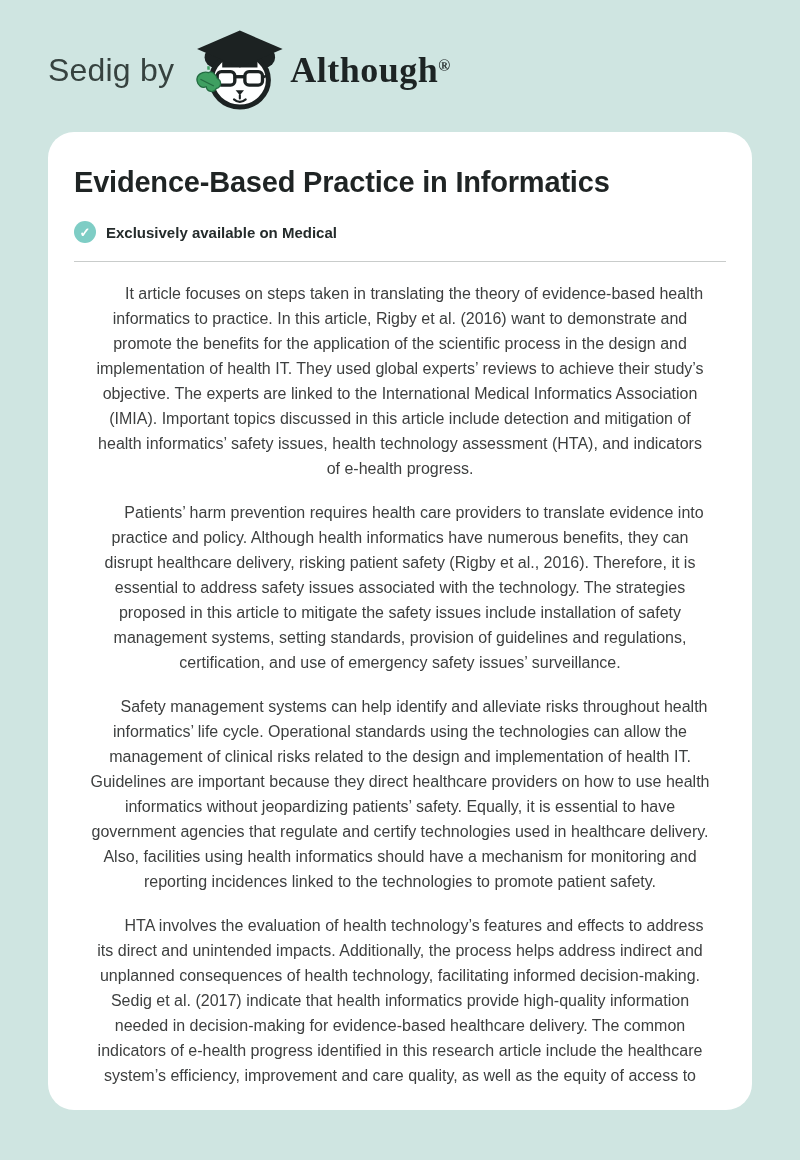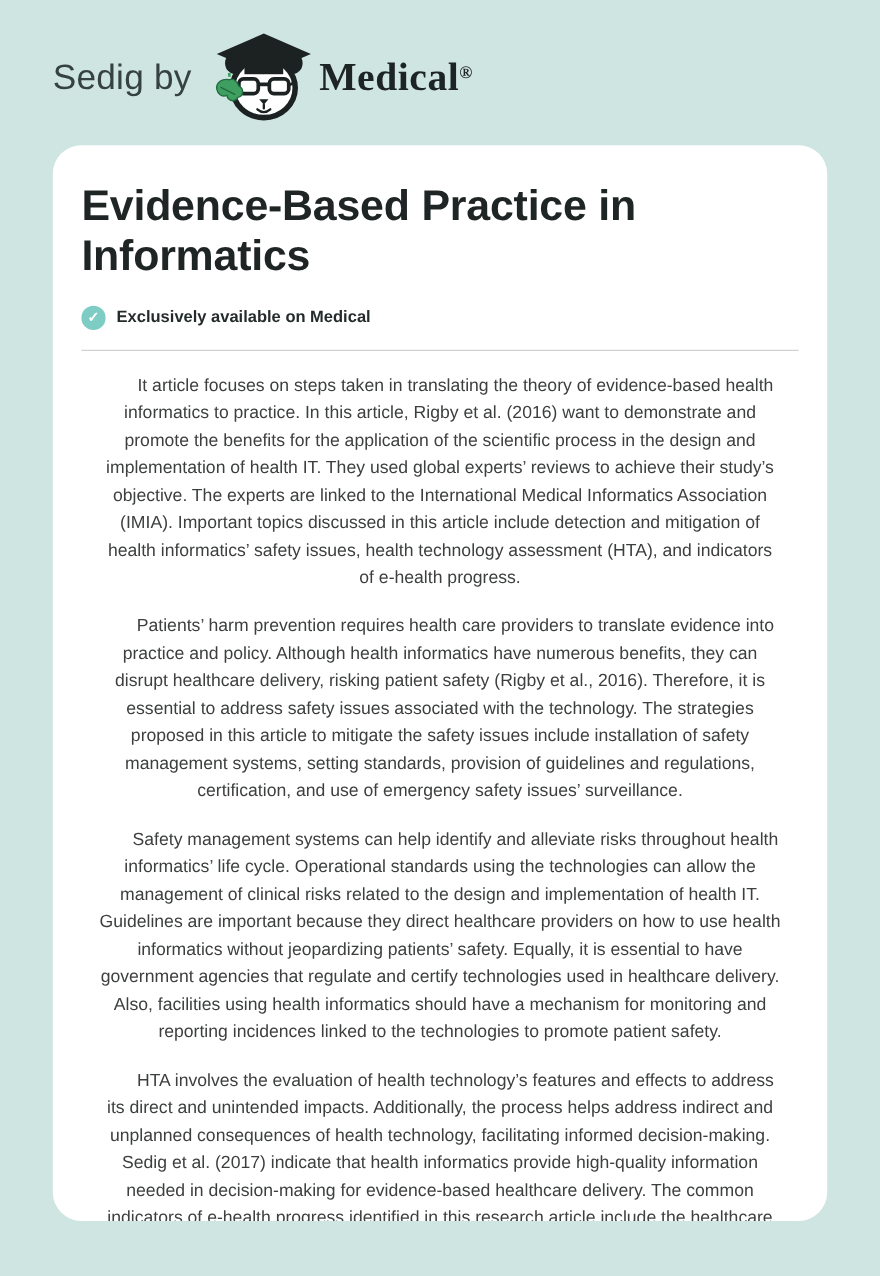--- a/index.html
+++ b/index.html
@@ -40,21 +40,21 @@
   .card {
     margin: 18px 48px 0;
     background: #ffffff;
     border-radius: 26px;
     height: 978px;
     box-sizing: border-box;
     padding: 34px 26px 0;
     overflow: hidden;
   }
   .title {
-    font-size: 39px;
+    font-size: 29px;
     font-weight: 700;
     color: #1f2424;
     margin: 0;
     letter-spacing: -0.2px;
     line-height: 1.15;
   }
   .availability {
     display: flex;
     align-items: center;
     margin-top: 22px;
@@ -119,21 +119,21 @@
         <path d="M51,59 h12" stroke="#1c2222" stroke-width="4" fill="none"></path>
         <path d="M30,60 l-6,-3 M84,60 l6,-3" stroke="#1c2222" stroke-width="3" fill="none"></path>
 
         <path d="M52,75 h10 l-5,6 z" fill="#1c2222"></path>
         <path d="M57,81 v4 M50,86 q7,6 14,0" stroke="#1c2222" stroke-width="2.5" fill="none" stroke-linecap="round"></path>
 
         <path d="M20,54 C12,52 5,57 6,64 C7,70 12,73 17,71 C18,77 26,79 29,73 C35,72 36,64 30,61 C28,55 23,52 20,54 Z" fill="#3f9f61" stroke="#236b41" stroke-width="1.5"></path>
         <path d="M10,62 L26,70" stroke="#236b41" stroke-width="1.5" fill="none"></path>
       </svg>
     </span>
-    <span class="brand"><span>Medical</span><sup>®</sup></span>
+    <span class="brand"><span>Although</span><sup>®</sup></span>
   </span>
 </div>
 
 <section class="card">
   <h1 class="title">Evidence-Based Practice in Informatics</h1>
 
   <div class="availability">
     <span class="check-badge">✓</span>
     <span class="availability-label">Exclusively available on Medical</span>
   </div>

